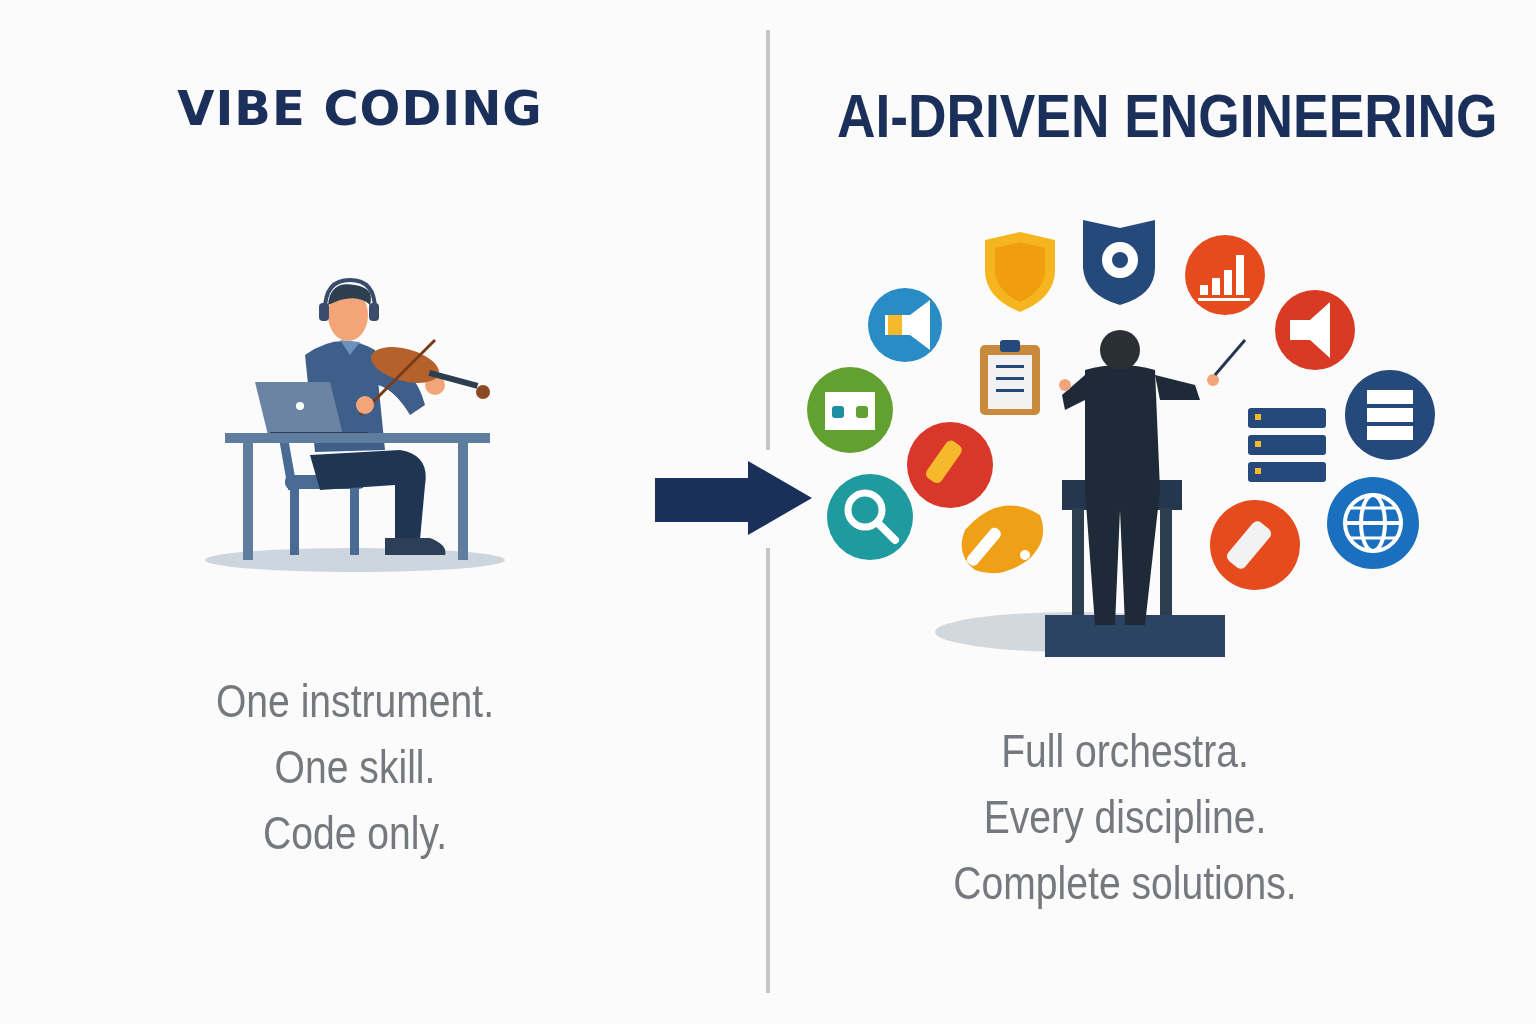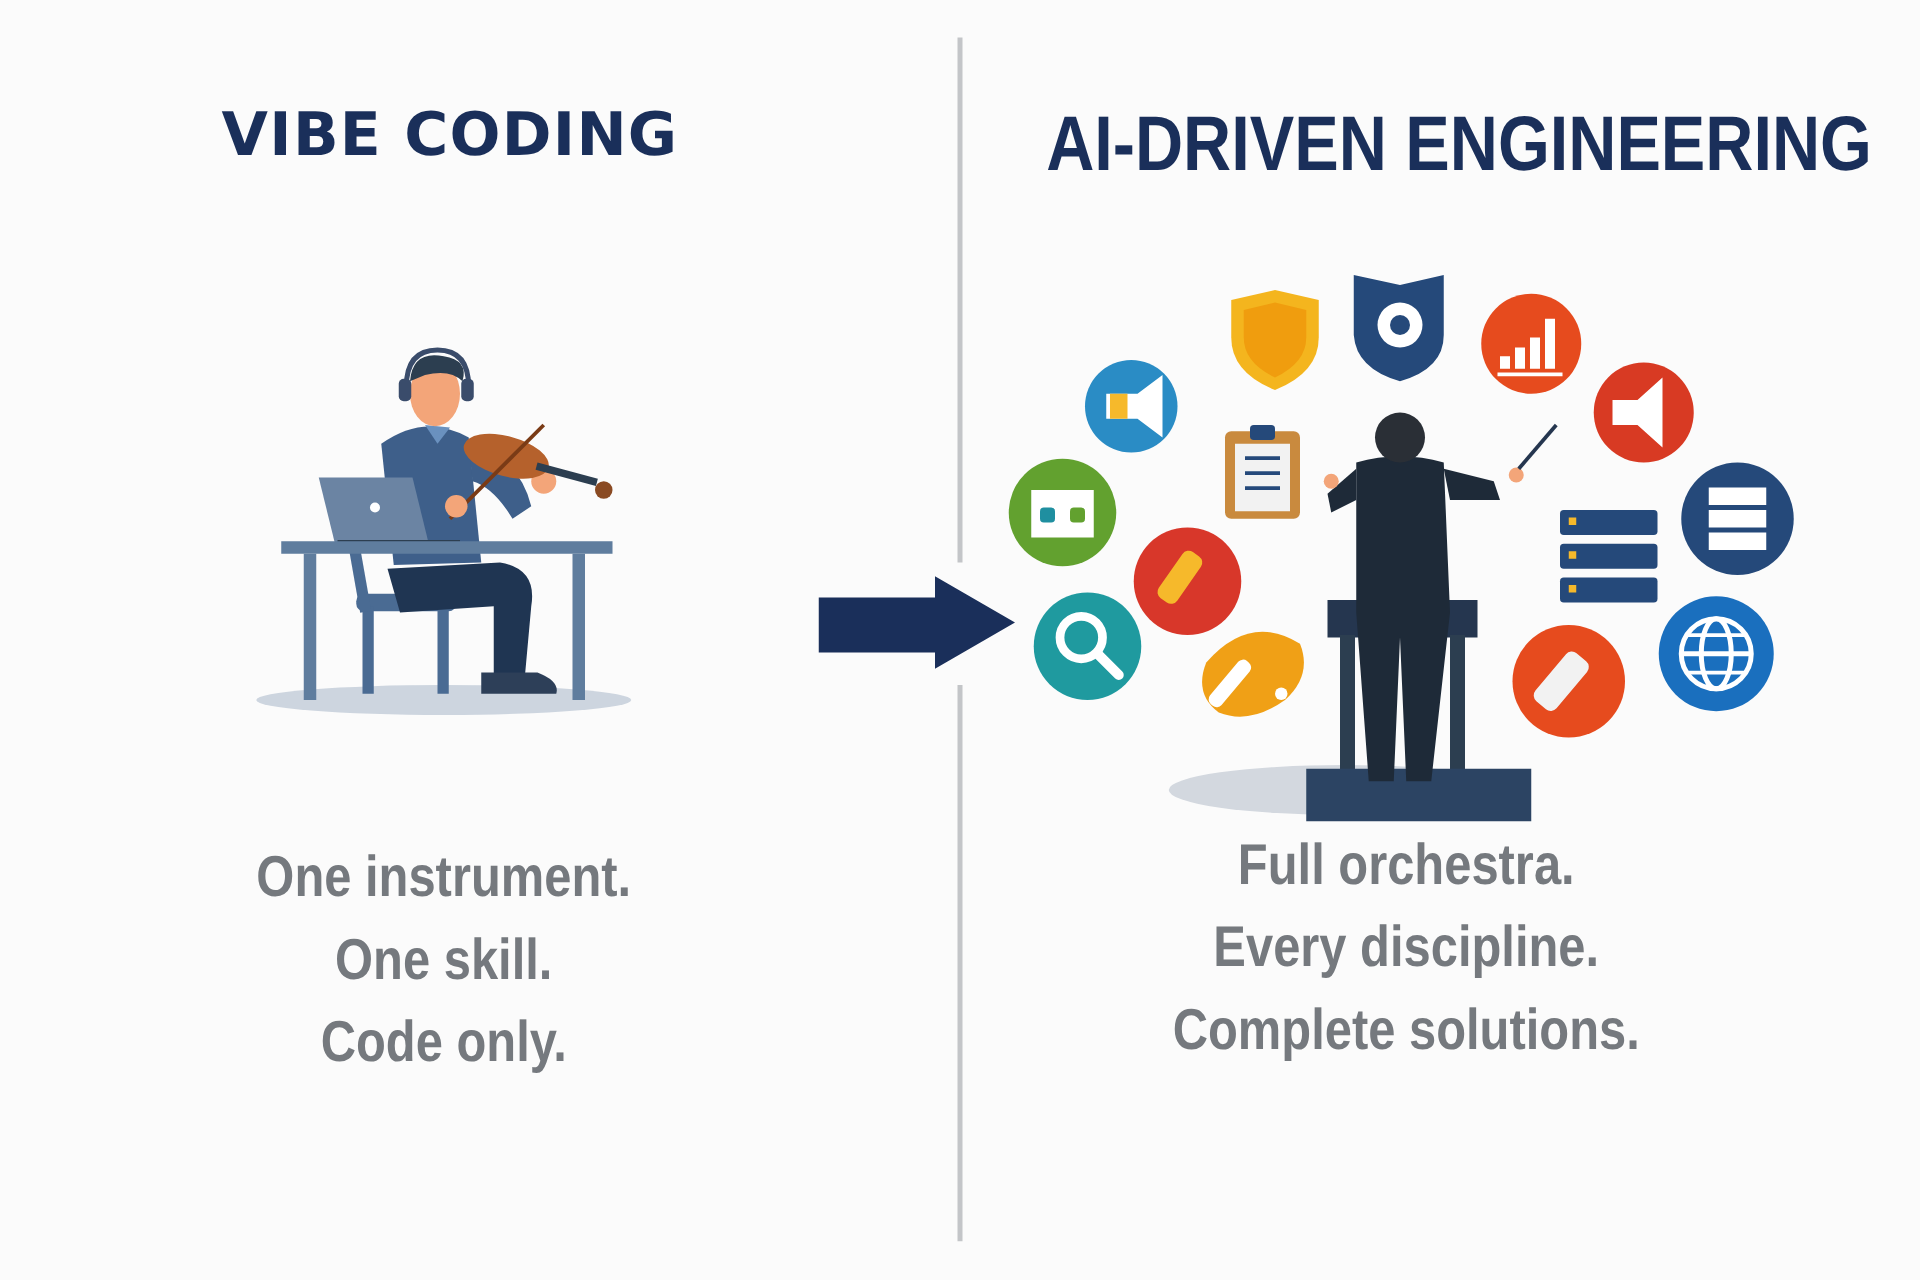--- a/index.html
+++ b/index.html
@@ -2,21 +2,21 @@
 <html><head>
 <meta charset="utf-8">
 <style>
   html,body{margin:0;padding:0;}
   body{width:1536px;height:1024px;background:#fbfbfb;position:relative;overflow:hidden;font-family:"Liberation Sans",sans-serif;}
   .abs{position:absolute;}
   .title{position:absolute;top:80px;color:#1a2f5a;font-weight:bold;text-align:center;white-space:nowrap;}
   .title-left{left:60px;width:600px;font-size:48px;font-family:"DejaVu Sans",sans-serif;letter-spacing:1px;}
   .title-right{left:790px;width:670px;font-size:62px;font-family:"Liberation Sans",sans-serif;transform:scaleX(0.86);transform-origin:center;}
   .divider{position:absolute;left:766px;width:4px;background:#c3c5c8;}
-  .tagline{position:absolute;text-align:center;color:#75797e;font-family:"Liberation Sans",sans-serif;font-weight:bold;font-size:46px;line-height:66px;}
+  .tagline{position:absolute;text-align:center;color:#75797e;font-family:"Liberation Sans",sans-serif;font-weight:normal;font-size:46px;line-height:66px;}
   .tagline div{transform:scaleX(0.85);}
 </style>
 </head>
 <body>
 
 <div class="divider" style="top:30px;height:420px;"></div>
 <div class="divider" style="top:548px;height:445px;"></div>
 
 <div class="title title-left">VIBE CODING</div>
 <div class="title title-right">AI-DRIVEN ENGINEERING</div>
@@ -173,17 +173,17 @@
       <line x1="550" y1="298" x2="596" y2="298" stroke="#fff" stroke-width="3"></line>
       <line x1="550" y1="328" x2="596" y2="328" stroke="#fff" stroke-width="3"></line>
     </g>
 </svg>
 
 <div class="tagline" style="left:100px;width:510px;top:668px;">
   <div>One instrument.</div>
   <div>One skill.</div>
   <div>Code only.</div>
 </div>
-<div class="tagline" style="left:870px;width:510px;top:658px;">
+<div class="tagline" style="left:870px;width:510px;top:718px;">
   <div>Full orchestra.</div>
   <div>Every discipline.</div>
   <div>Complete solutions.</div>
 </div>
 
 </body></html>

